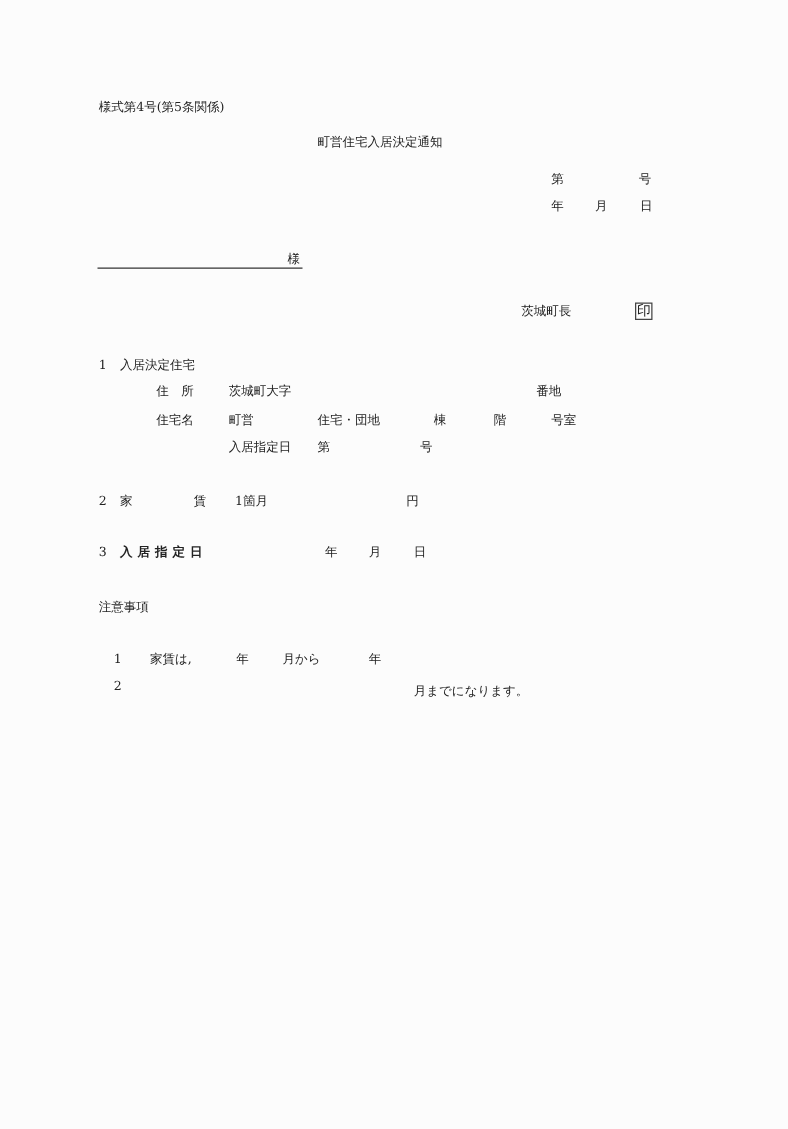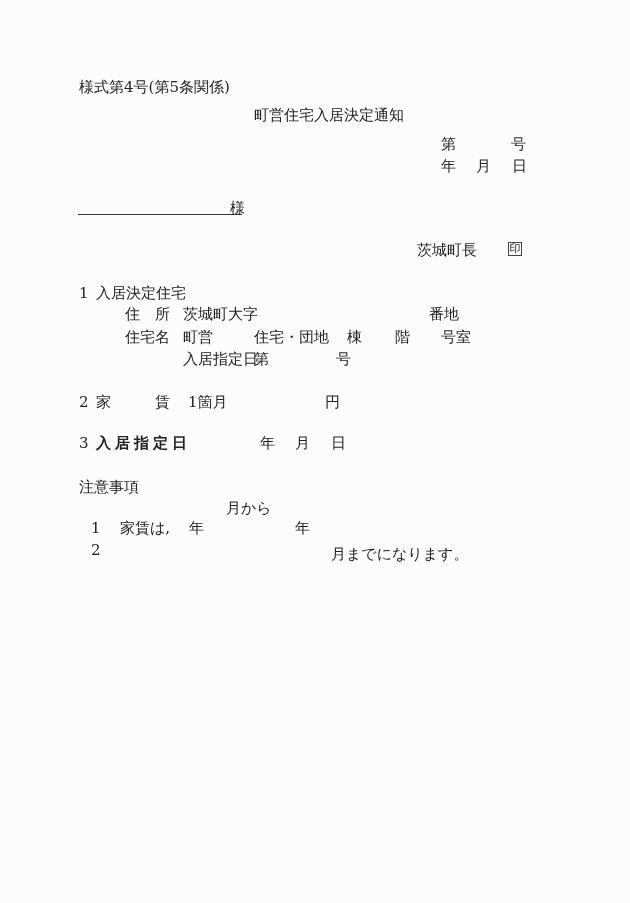--- a/index.html
+++ b/index.html
@@ -16,21 +16,21 @@
       color: #222;
     }
     .page {
       position: absolute;
       left: 0; top: 0;
       width: 630px; height: 903px;
       background: #fcfcfc;
     }
     .t {
       position: absolute;
-      font-size: 15px;
+      font-size: 10px;
       line-height: 14px;
       white-space: nowrap;
       color: #222;
     }
     .underline {
       position: absolute;
       left: 78px;
       top: 214px;
       width: 164px;
       height: 0;
@@ -101,19 +101,19 @@
   <div class="t spaced" style="left:96px; top:436px;">入居指定日</div>
   <div class="t" style="left:260px; top:436px;">年</div>
   <div class="t" style="left:295px; top:436px;">月</div>
   <div class="t" style="left:331px; top:436px;">日</div>
 
   <div class="t" style="left:79px; top:480px;text-align:right;">注意事項</div>
 
   <div class="t" style="left:91px; top:521px;">1</div>
   <div class="t" style="left:108px; top:521px;margin-left:12px;">家賃は,</div>
   <div class="t" style="left:189px; top:521px;">年</div>
-  <div class="t" style="left:226px; top:501px;">月から</div>
+  <div class="t" style="left:226px; top:521px;">月から</div>
   <div class="t" style="left:295px; top:521px;">年</div>
   <div class="t" style="left:331px; top:521px;margin-top:26px;">月までになります。</div>
 
   <div class="t" style="left:91px; top:543px;">2</div>
 
 </div>
 
 </body></html>

